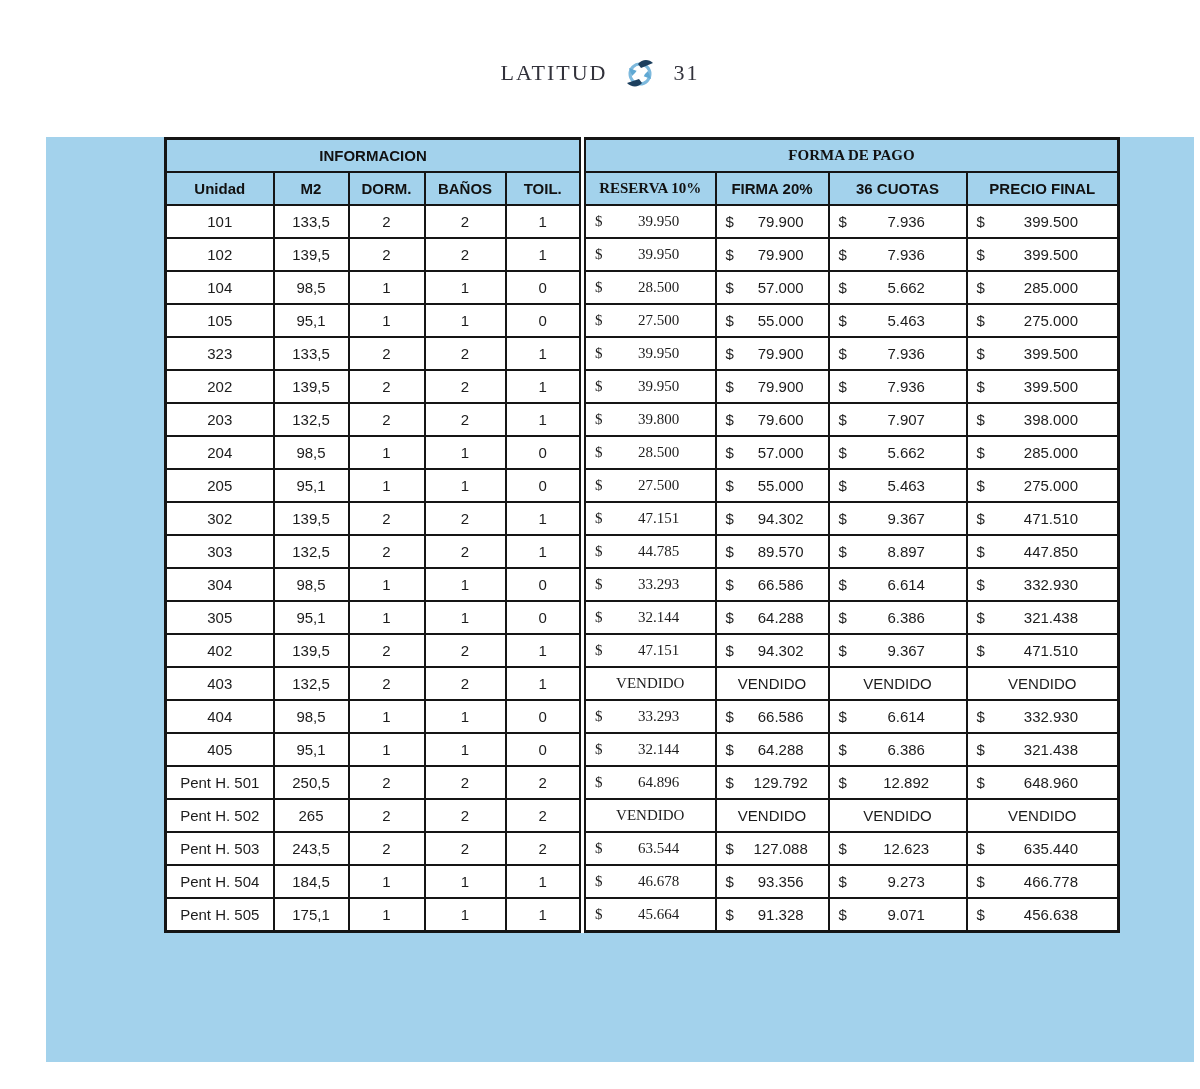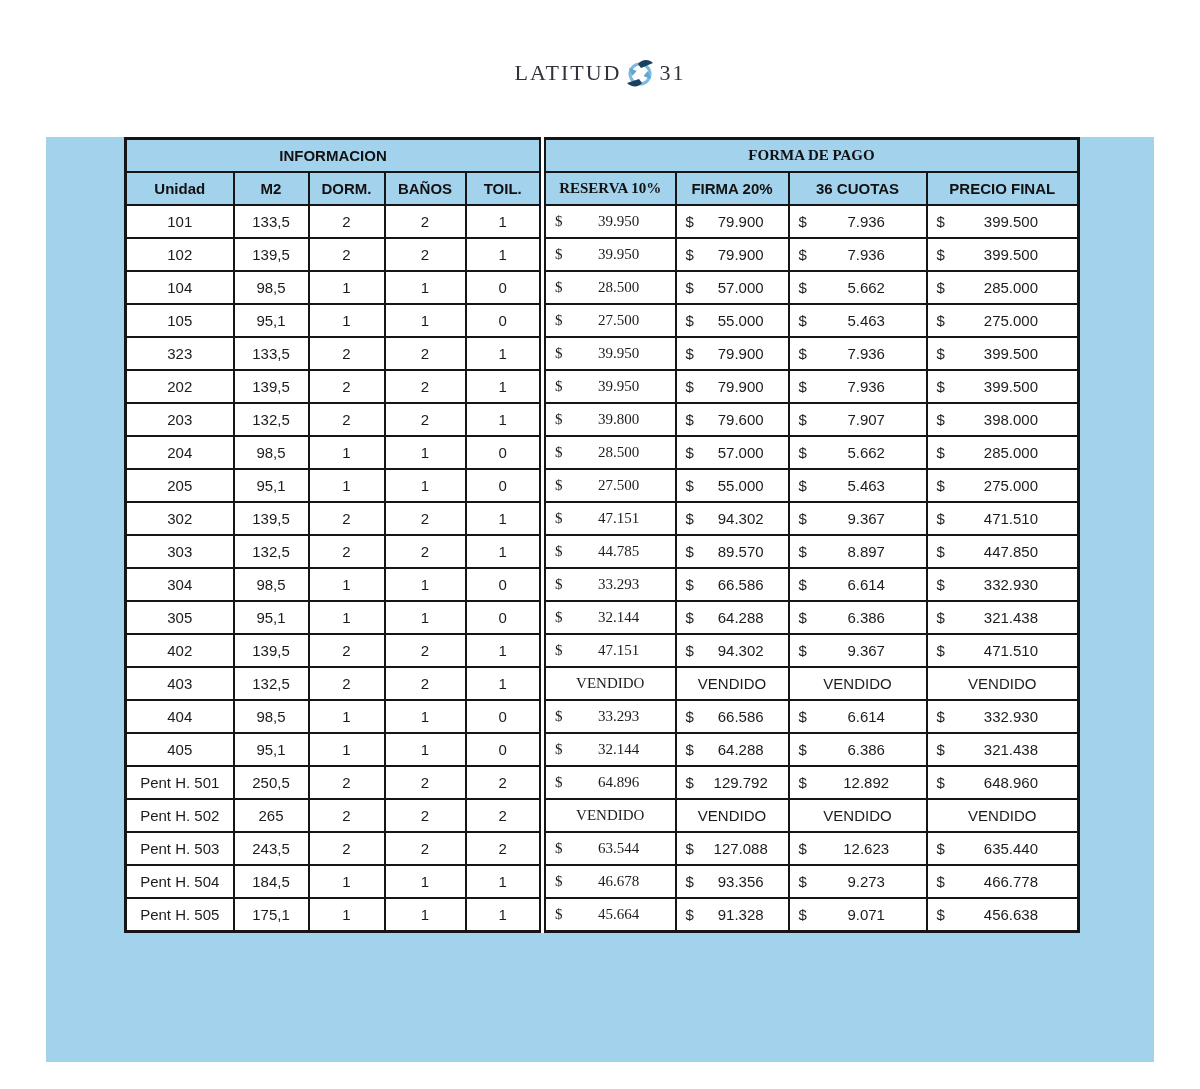--- a/index.html
+++ b/index.html
@@ -18,21 +18,21 @@
     font-family:"Liberation Sans", sans-serif;
     color:var(--text);
   }
   
   .logo{
     position:absolute;
     top:56px; left:0; right:0;
     display:flex;
     justify-content:center;
     align-items:center;
-    gap:4px;
+    gap:18px;
   }
   .logo-text{
     font-family:"Liberation Serif", serif;
     font-size:22px;
     letter-spacing:2px;
     color:#32323b;
     white-space:nowrap;
   }
   .logo-icon{
     width:34px;height:34px;
@@ -40,20 +40,21 @@
     display:block;
   }
   
   .panel{
     position:absolute;
     left:46px;
     top:137px;
     width:1108px;
     height:925px;
     background:var(--blue);
+    padding-left:40px;
   }
   
   table.price{
     margin-left:78px;
     border-collapse:collapse;
     table-layout:fixed;
     width:953px;
     background:#ffffff;
     border:3px solid var(--border);
   }

